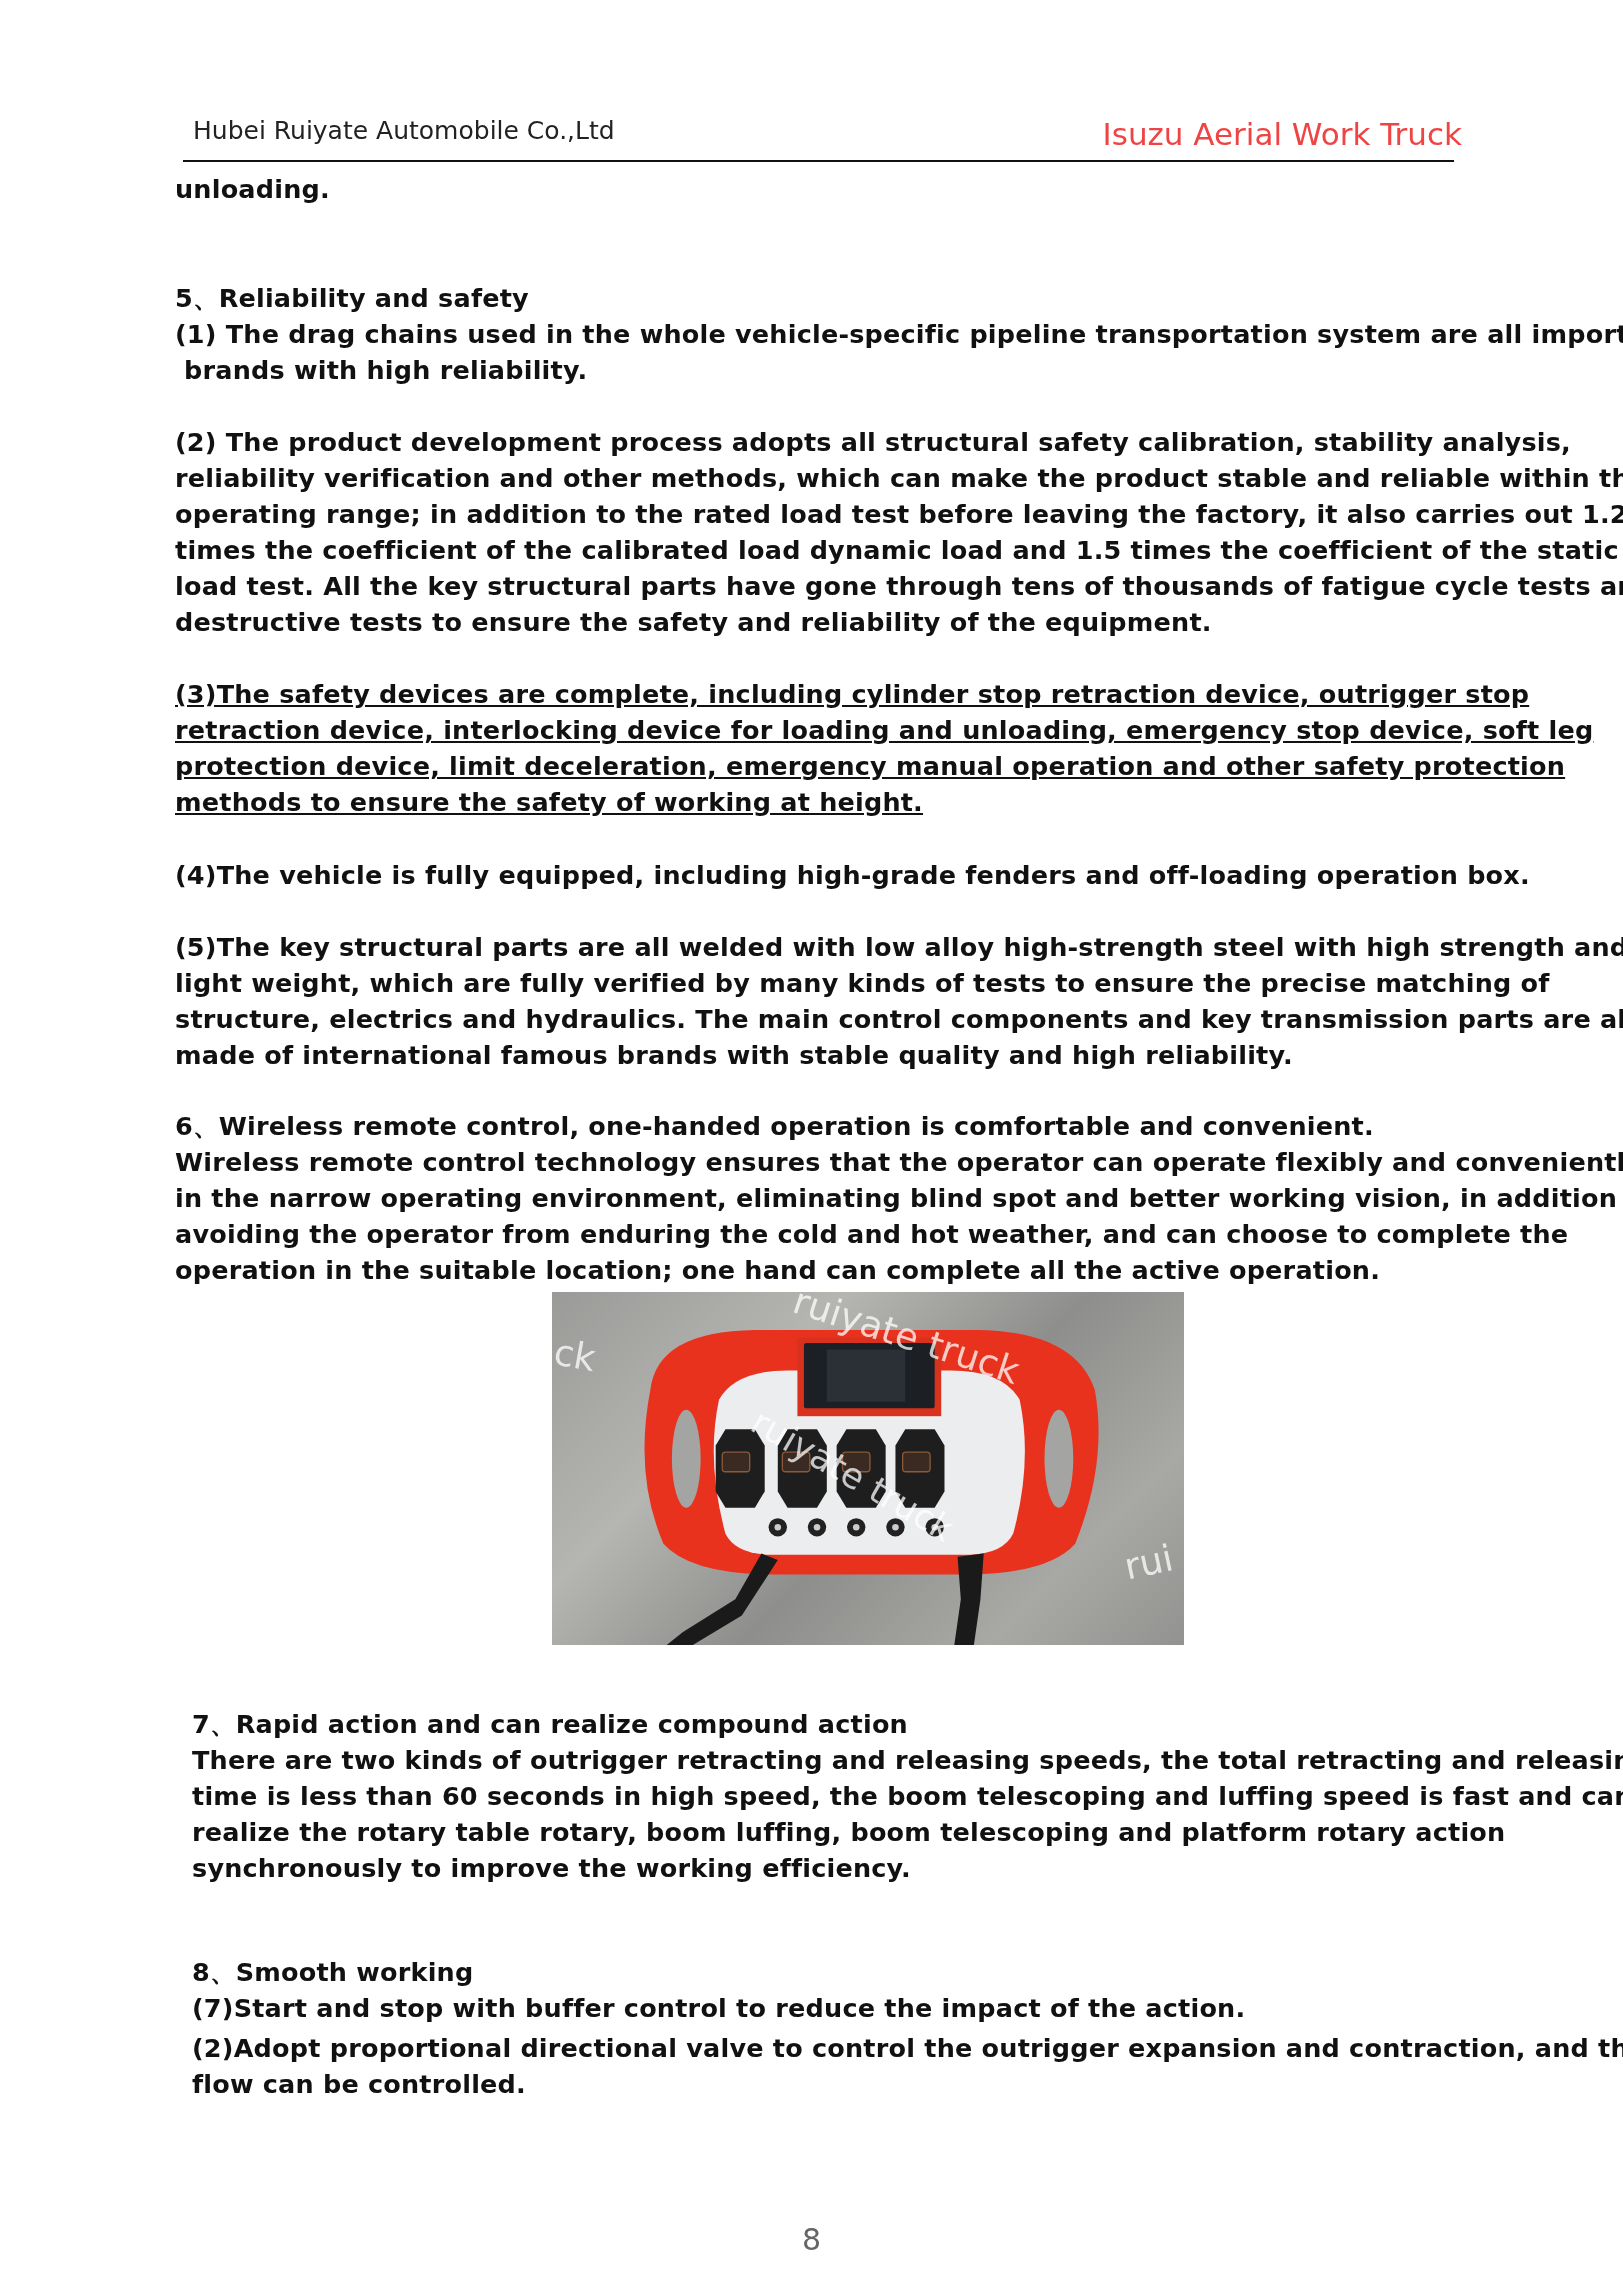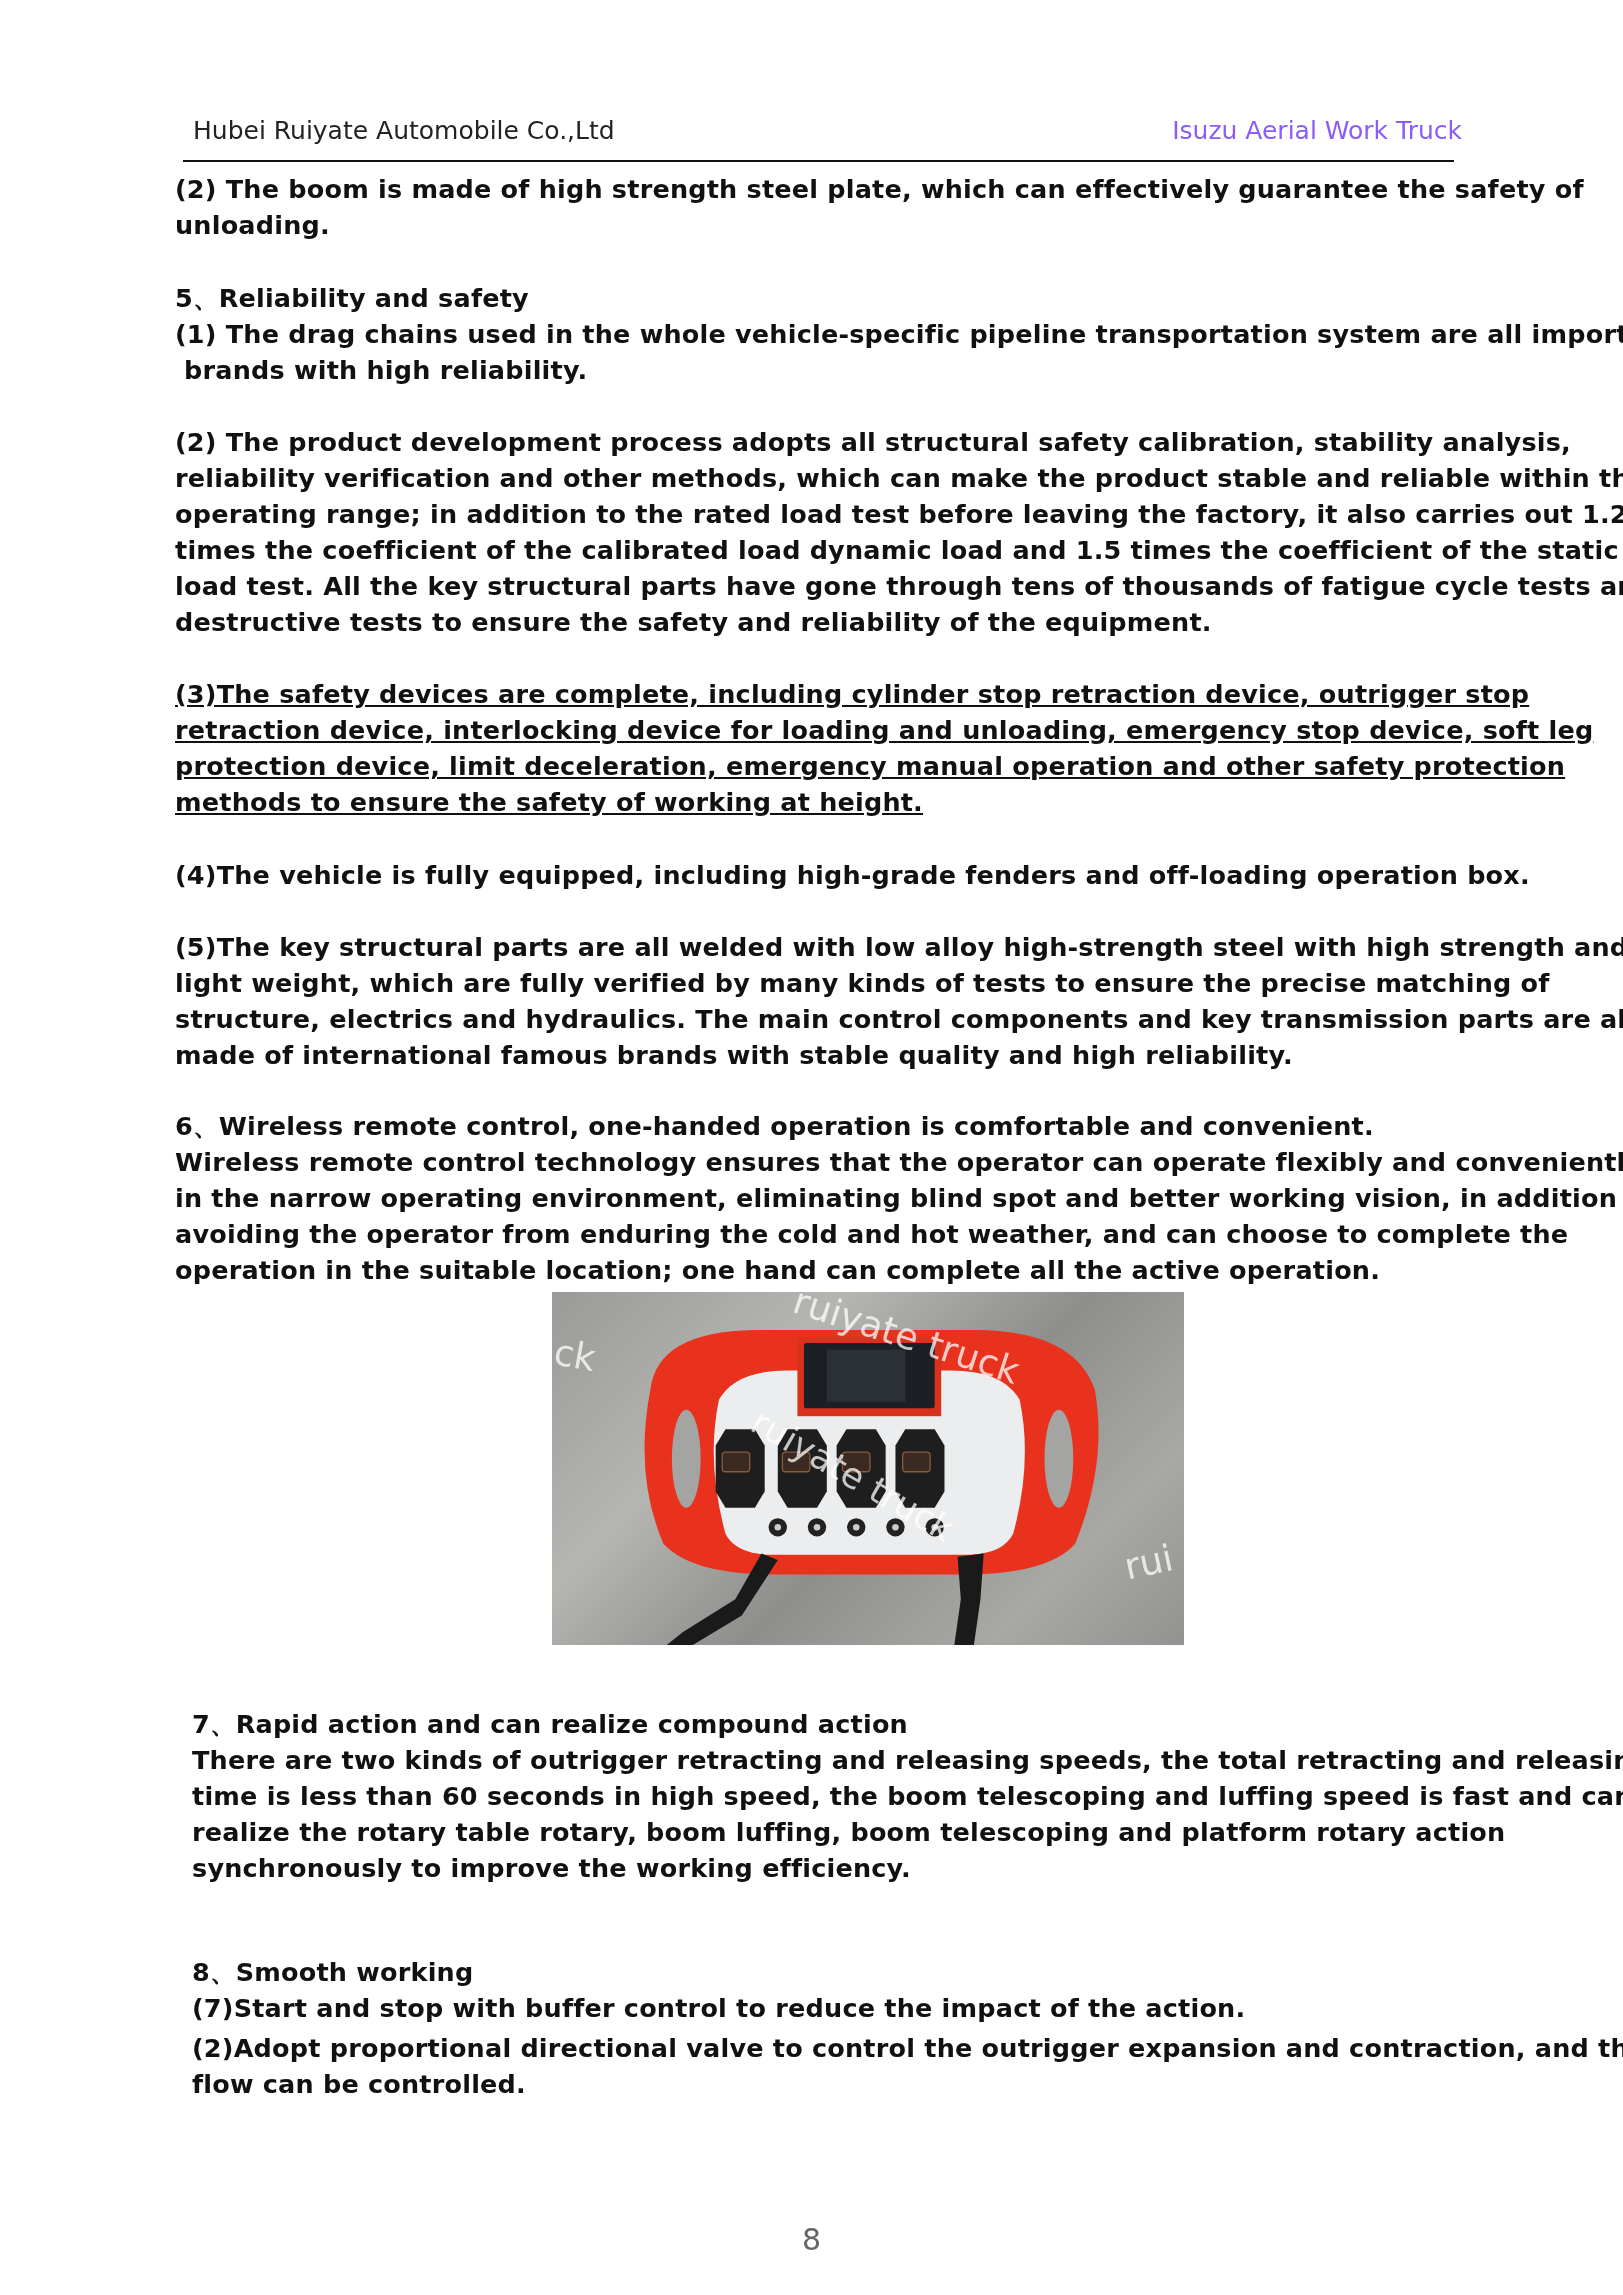--- a/index.html
+++ b/index.html
@@ -1,40 +1,39 @@
 <!DOCTYPE html>
 <html style="font-size:10.5px"><head>
 <meta charset="utf-8">
 <style>
   html, body { margin: 0; padding: 0; background: #ffffff; }
   body { width: 1623px; height: 2295px; position: relative; overflow: hidden;
          font-family: "DejaVu Sans", sans-serif; color: #111111; }
   .header { position: absolute; left: 193px; top: 116px; width: 1269px; height: 33px; }
   .header .left { position: absolute; left: 0; top: 0; font-size: 25px; font-weight: 500; color: #222; }
-  .header .right { position: absolute; right: 0; top: 0; font-size: 25px; font-weight: 500; color: #8b5cf6; }
+  .header .right { position: absolute; right: 0; top: 0; font-size: 31px; font-weight: 500; color: #ef4444; }
   .rule { position: absolute; left: 183px; top: 160px; width: 1271px; height: 2px; background: #111; }
   .block { position: absolute; font-size: 25.5px; font-weight: bold; line-height: 36px; letter-spacing: 0.2px; }
   .block p { margin: 0; white-space: nowrap; }
   .photo { position: absolute; left: 552px; top: 1292px; width: 632px; height: 353px;
            background: linear-gradient(135deg, #9a9a98 0%, #b5b5b2 30%, #8e8e8c 55%, #a8a8a5 80%, #929290 100%);
            overflow: hidden; }
   .pagenum { position: absolute; left: 0; width: 1623px; top: 2222px; text-align: center;
              font-size: 30px; color: #666; font-family: "DejaVu Sans", sans-serif; }
 </style>
 </head>
 <body>
 
 <div class="header">
   <span class="left">Hubei Ruiyate Automobile Co.,Ltd</span>
   <span class="right">Isuzu Aerial Work Truck</span>
 </div>
 <div class="rule"></div>
 
 <div class="block" style="left:175px; top:171px;">
-  <p>(2) The boom is made of high strength steel plate, which can effectively guarantee the safety of</p>
   <p>unloading.</p>
 </div>
 
 <div class="block" style="left:175px; top:280px;">
   <p>5、Reliability and safety</p>
   <p>(1) The drag chains used in the whole vehicle-specific pipeline transportation system are all imported</p>
   <p style="white-space:pre;"> brands with high reliability.</p>
 </div>
 
 <div class="block" style="left:175px; top:424px;">

